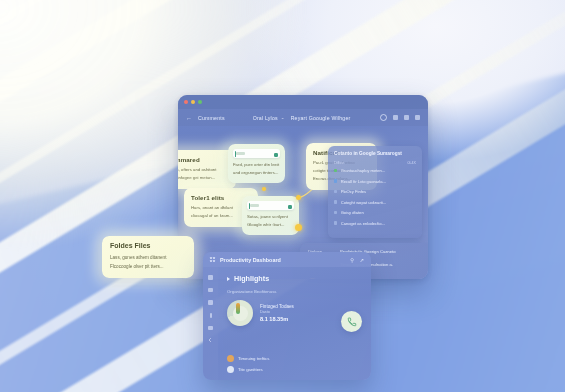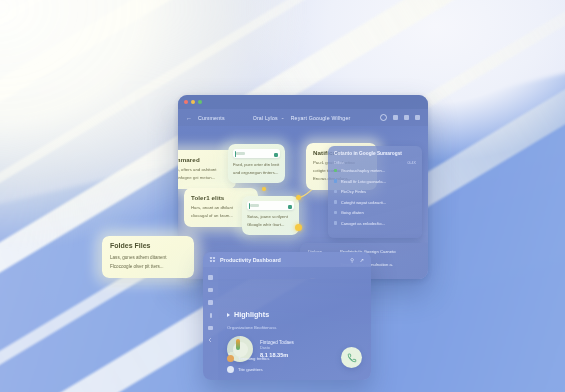--- a/index.html
+++ b/index.html
@@ -105,21 +105,21 @@
   .dash-bar{height:15px;display:flex;align-items:center;gap:5px;padding:0 7px;
     background:rgba(132,152,212,.55);}
   .dash-grip{width:5px;height:5px;display:grid;grid-template-columns:1fr 1fr;gap:1px;}
   .dash-grip i{background:rgba(235,240,255,.7);display:block;border-radius:.4px;}
   .dash-ttl{font-size:5.4px;color:#f0f4ff;font-weight:600;filter:blur(.35px);}
   .dash-act{margin-left:auto;display:flex;gap:6px;align-items:center;color:#dfe7fb;font-size:5px;}
   .dash-body{display:flex;height:113px;}
   .rail{width:15px;padding-top:8px;display:flex;flex-direction:column;align-items:center;gap:8px;
     background:rgba(122,143,207,.35);}
   .rail i{width:4.5px;height:4.5px;border-radius:1px;background:rgba(226,233,252,.6);display:block;}
-  .dash-main{flex:1;padding:7px 9px;position:relative;margin-top:36px;}
+  .dash-main{flex:1;padding:7px 9px;position:relative;}
   .hl{display:flex;align-items:center;gap:4px;margin-bottom:6px;}
   .hl .tri{width:0;height:0;border-left:3.2px solid #eaf0ff;border-top:2.2px solid transparent;border-bottom:2.2px solid transparent;}
   .hl h3{margin:0;font-size:7.2px;color:#f2f6ff;font-weight:600;filter:blur(.25px);}
   .sub{font-size:4.3px;color:#cfdaf6;filter:blur(.5px);margin-bottom:6px;}
   .metric{display:flex;align-items:center;gap:7px;}
   .gauge{width:26px;height:26px;border-radius:50%;position:relative;
     background:conic-gradient(#dfe9d8 0deg 250deg,#cfddd2 250deg 360deg);
     box-shadow:0 2px 5px rgba(40,58,110,.2);}
   .gauge::after{content:"";position:absolute;inset:5.5px;border-radius:50%;background:#e9f0e3;}
   .gauge .pin{position:absolute;left:8.5px;top:3px;width:4px;height:11px;border-radius:2px;

